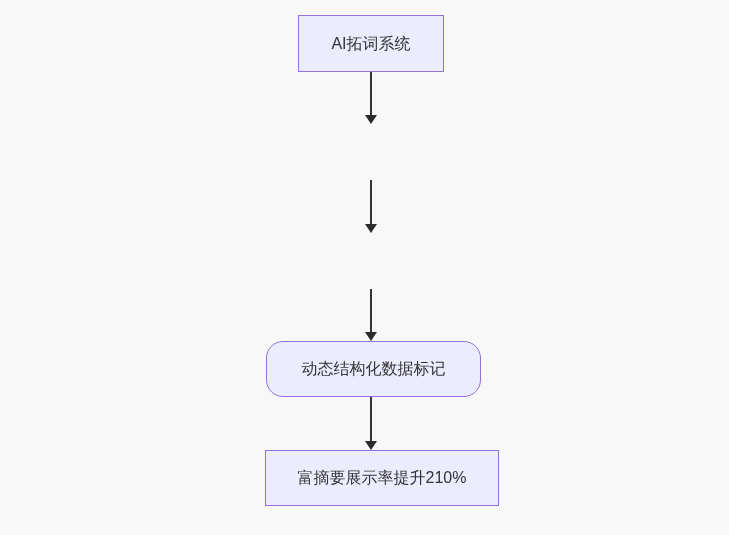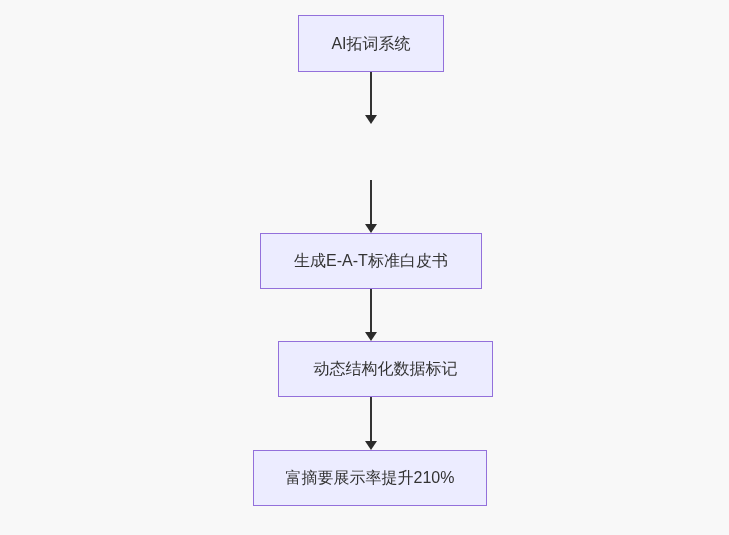--- a/index.html
+++ b/index.html
@@ -52,22 +52,22 @@
   .edge-arrowhead {
     width: 0;
     height: 0;
     border-left: 6.5px solid transparent;
     border-right: 6.5px solid transparent;
     border-top: 9px solid #2b2b2b;
   }
   .node-1 { left: 298px; top: 15px;  width: 146px; height: 57px; }
   .node-2 { left: 273px; top: 124px; width: 195px; height: 56px; }
   .node-3 { left: 260px; top: 233px; width: 222px; height: 56px; }
-  .node-4 { left: 278px; top: 341px; width: 215px; height: 56px; }
-  .node-5 { left: 253px; top: 450px; width: 234px; height: 56px; }
+  .node-4 { left: 266px; top: 341px; width: 215px; height: 56px; border-radius: 17px; }
+  .node-5 { left: 265px; top: 450px; width: 234px; height: 56px; }
   .edge-1 { left: 364px; top: 72px;  height: 52px; }
   .edge-2 { left: 364px; top: 180px; height: 53px; }
   .edge-3 { left: 364px; top: 289px; height: 52px; }
   .edge-4 { left: 364px; top: 397px; height: 53px; }
 </style>
 </head>
 <body>
 
 <div class="canvas">
 
@@ -79,23 +79,20 @@
     <div class="edge-line"></div>
     <div class="edge-arrowhead"></div>
   </div>
 
 
   <div class="edge edge-2">
     <div class="edge-line"></div>
     <div class="edge-arrowhead"></div>
   </div>
 
-  <div class="node node-3">
-    <span class="node-label">生成E-A-T标准白皮书</span>
-  </div>
 
   <div class="edge edge-3">
     <div class="edge-line"></div>
     <div class="edge-arrowhead"></div>
   </div>
 
   <div class="node node-4">
     <span class="node-label">动态结构化数据标记</span>
   </div>
 

